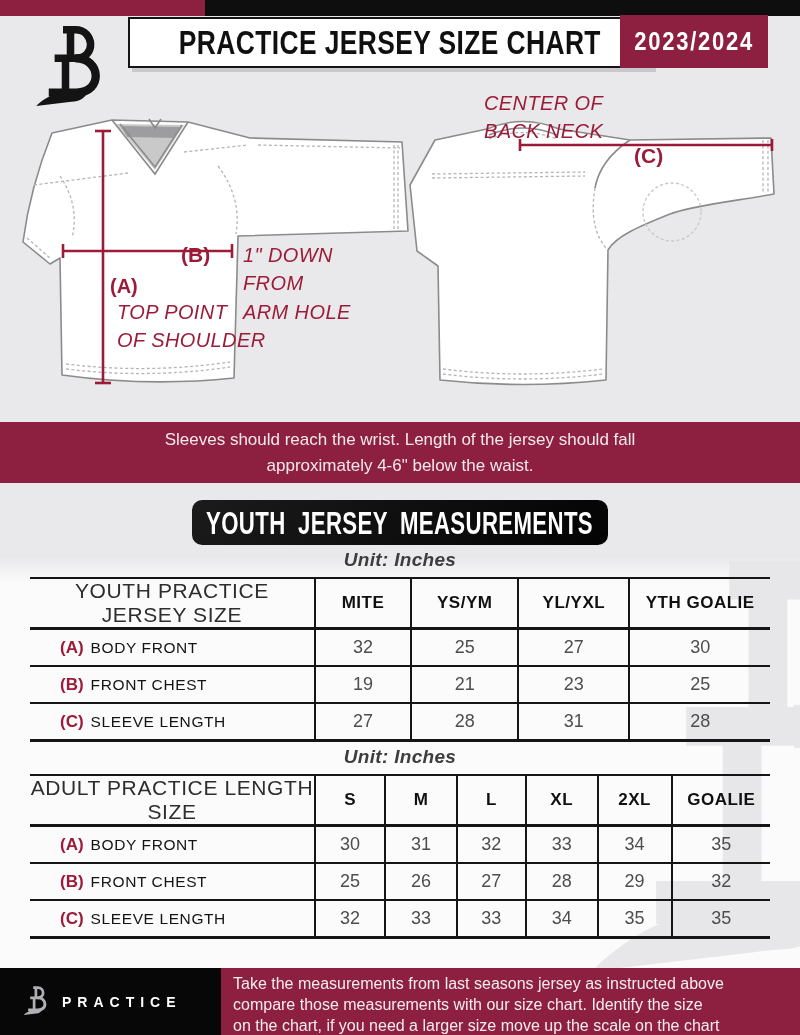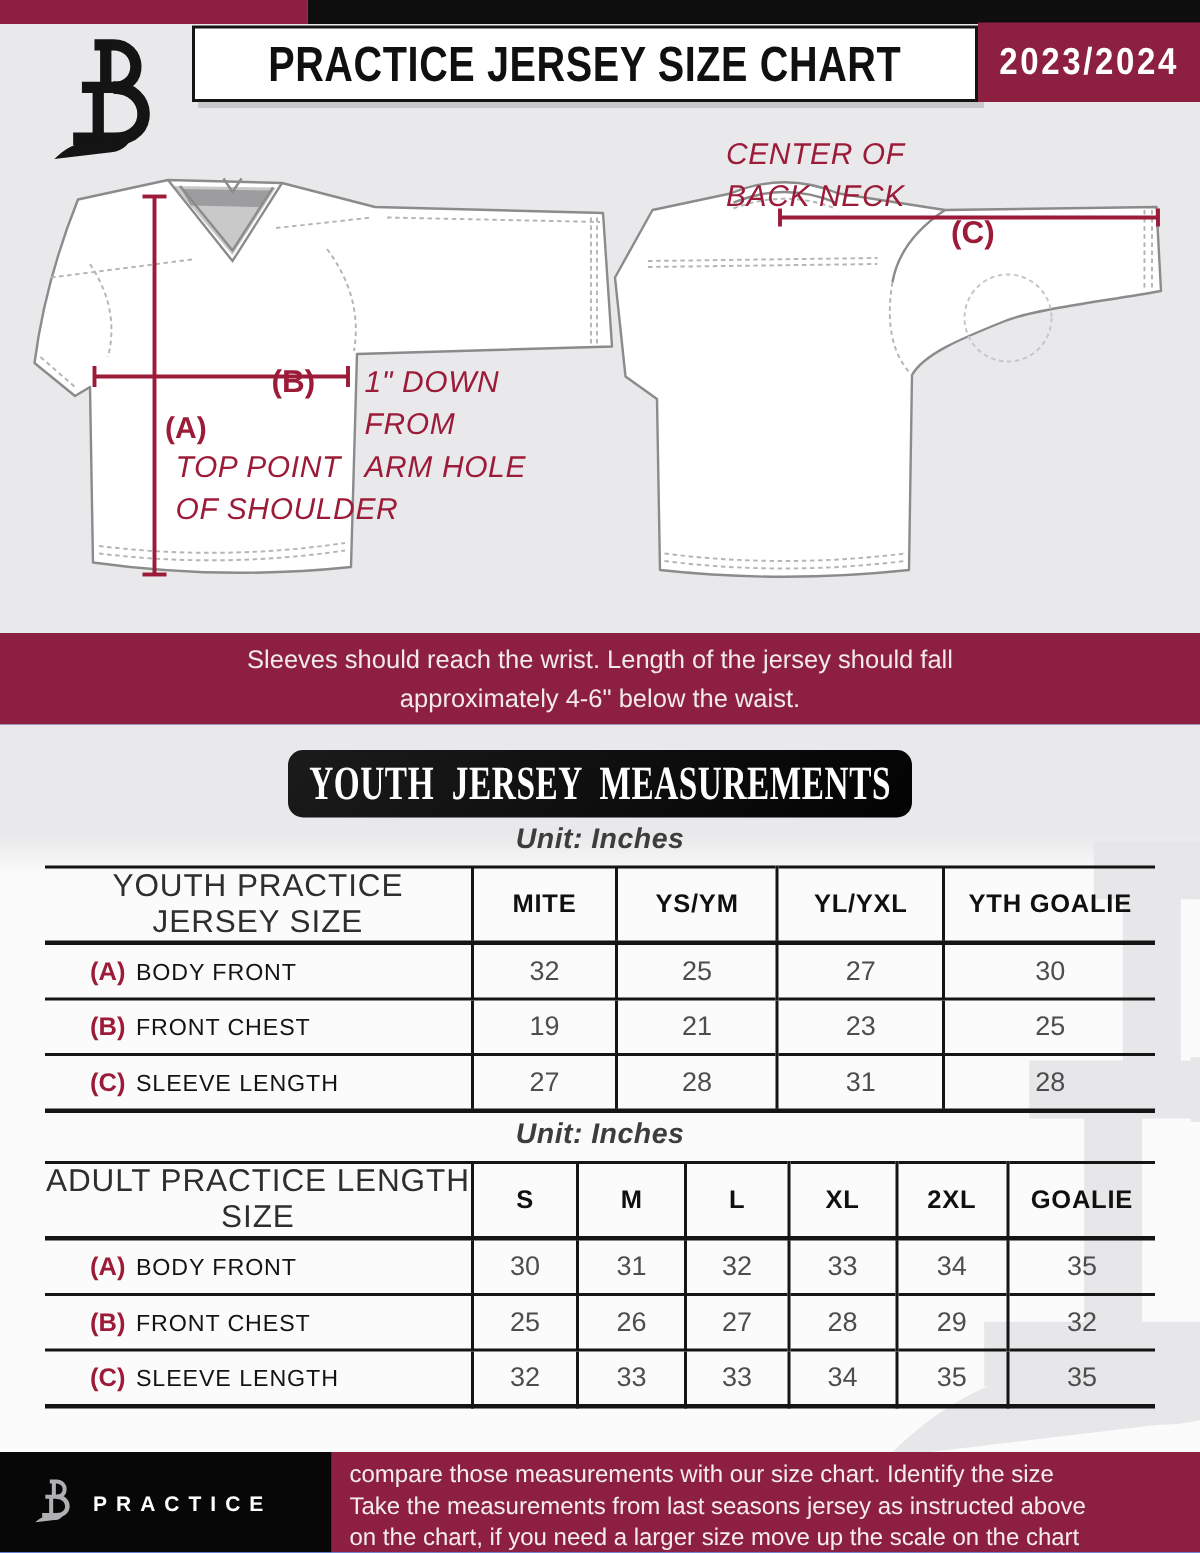--- a/index.html
+++ b/index.html
@@ -10,41 +10,41 @@
   .top-section { position:relative; width:800px; height:422px; background:#e9e9eb; }
   .strip { position:absolute; top:0; height:16px; }
   .strip-maroon { left:0; width:205px; background:#8d2041; }
   .strip-black { left:205px; width:595px; background:#0e0e0e; }
   .logo-main { position:absolute; left:26px; top:24px; width:84px; height:92px; color:#141414; }
   .title-box { position:absolute; left:128px; top:17px; width:524px; height:51px; box-sizing:border-box;
                background:#fff; border:2px solid #141414; box-shadow:4px 4px 0 #c9c9cd;
                display:flex; align-items:center; justify-content:center; }
   .condensed { display:inline-block; transform:scaleX(0.8); white-space:nowrap; }
   .title-box .condensed { font-size:33px; font-weight:bold; color:#101010; letter-spacing:0.5px; }
-  .year-box { position:absolute; left:652px; top:15px; width:148px; height:53px; background:#8d2041;
+  .year-box { position:absolute; left:620px; top:15px; width:148px; height:53px; background:#8d2041;
               display:flex; align-items:center; justify-content:center; }
   .year-box .condensed { font-size:25px; font-weight:bold; color:#fff; letter-spacing:2px; transform:scaleX(0.88); }
   .diagram { position:absolute; left:0; top:88px; width:800px; height:334px; }
 
   .anno { position:absolute; color:#9c1b38; font-style:italic; font-size:20px; line-height:1.42;
           letter-spacing:0.4px; pointer-events:none; }
   .anno-key { position:absolute; color:#9c1b38; font-weight:bold; font-size:21px; font-style:normal;
               pointer-events:none; }
 
   
   .banner { height:61px; background:#8d2041; color:#f2e9ec; display:flex; flex-direction:column;
             align-items:center; justify-content:center; font-size:17px; line-height:1.5; }
 
   
   .content { position:relative; height:485px; overflow:hidden;
              background:linear-gradient(#e9e9eb 0, #e9e9eb 74px, #fbfbfc 100px); }
   .watermark { position:absolute; right:-170px; top:66px; width:430px; height:475px; color:#e7e7e9; }
   .pill { position:relative; width:416px; height:45px; margin:17px auto 0;
           background:linear-gradient(135deg,#1b1b1b,#030303); border-radius:10px;
-          display:flex; align-items:center; justify-content:center;font-family:Liberation Serif, serif; }
+          display:flex; align-items:center; justify-content:center; }
   .pill .condensed { color:#fff; font-size:30px; font-weight:bold; word-spacing:8px; letter-spacing:0.5px;
                      transform:scale(0.74,1.06); }
   .pill.adult-pill { margin-top:16px; }
   .unit { position:relative; text-align:center; font-style:italic; font-weight:bold; color:#3d3d3d;
           font-size:19px; margin-top:4px; letter-spacing:0.3px; }
 
   .size-table { position:relative; width:740px; margin:6px auto 0; border-collapse:collapse;
                 table-layout:fixed; border-top:2px solid #151515; border-bottom:3px solid #151515; }
   .size-table thead tr { border-bottom:3px solid #151515; }
   .size-table tbody tr { border-top:2px solid #151515; }
@@ -289,19 +289,19 @@
   </div>
 
   <div class="footer">
     <div class="footer-black">
       <svg class="logo-footer" viewBox="0 0 100 110">
           <use href="#blogo"></use>
         </svg>
       <span class="brand-name">PRACTICE</span>
     </div>
     <div class="footer-maroon">
+      <div>Take the measurements from last seasons jersey as instructed above</div>
       <div>compare those measurements  with our size chart. Identify the size</div>
-      <div>Take the measurements from last seasons jersey as instructed above</div>
       <div>on the chart, if you need a larger size move up the scale on the chart</div>
     </div>
   </div>
 
 </div>
 
 </body></html>

